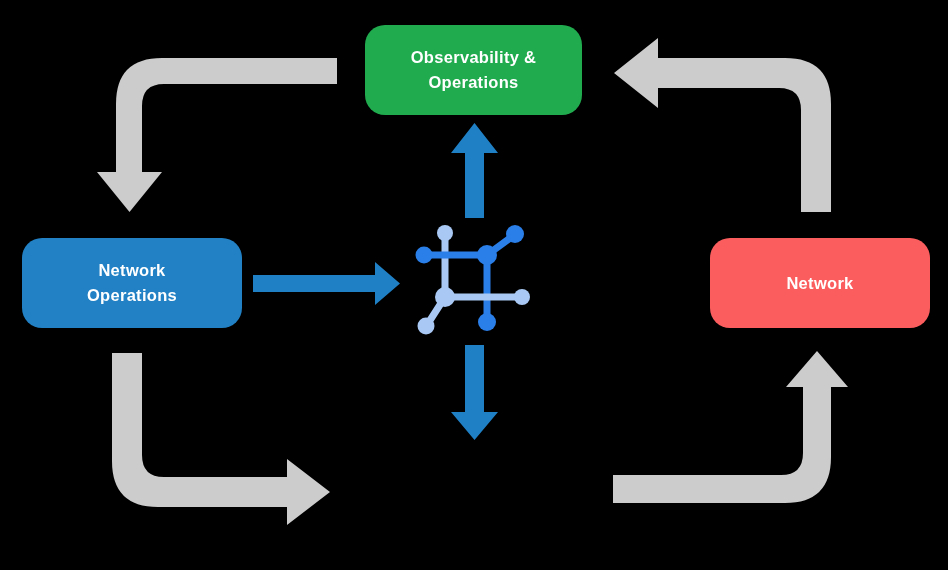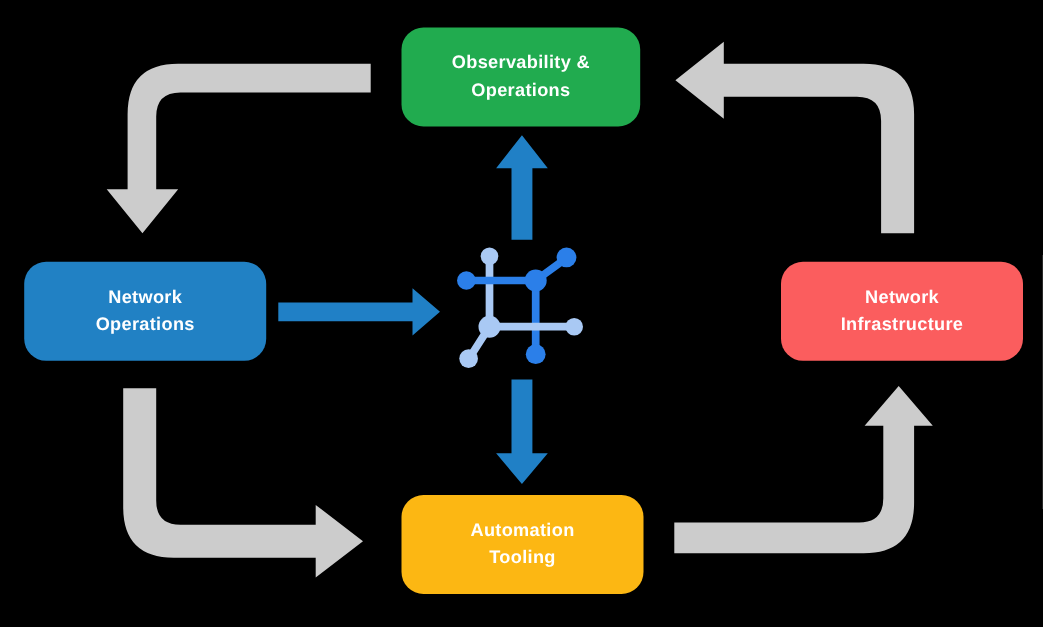--- a/index.html
+++ b/index.html
@@ -69,21 +69,16 @@
     <span>Operations</span>
   </div>
 
   <div class="node" style="left: 22px; top: 238px; width: 220px; height: 90px; background-color: rgb(33, 129, 196); color: rgb(255, 255, 255);">
     <span>Network</span>
     <span>Operations</span>
   </div>
 
   <div class="node" style="left: 710px; top: 238px; width: 220px; height: 90px; background-color: rgb(251, 93, 94); color: rgb(255, 255, 255);">
     <span>Network</span>
-    <span>Infrastructure</span>
   </div>
 
-  <div class="node" style="left: 365px; top: 450px; width: 220px; height: 90px; background-color: rgb(252, 183, 19); color: rgb(255, 255, 255);">
-    <span>Automation</span>
-    <span>Tooling</span>
-  </div>
 
 </div>
 
 </body></html>

